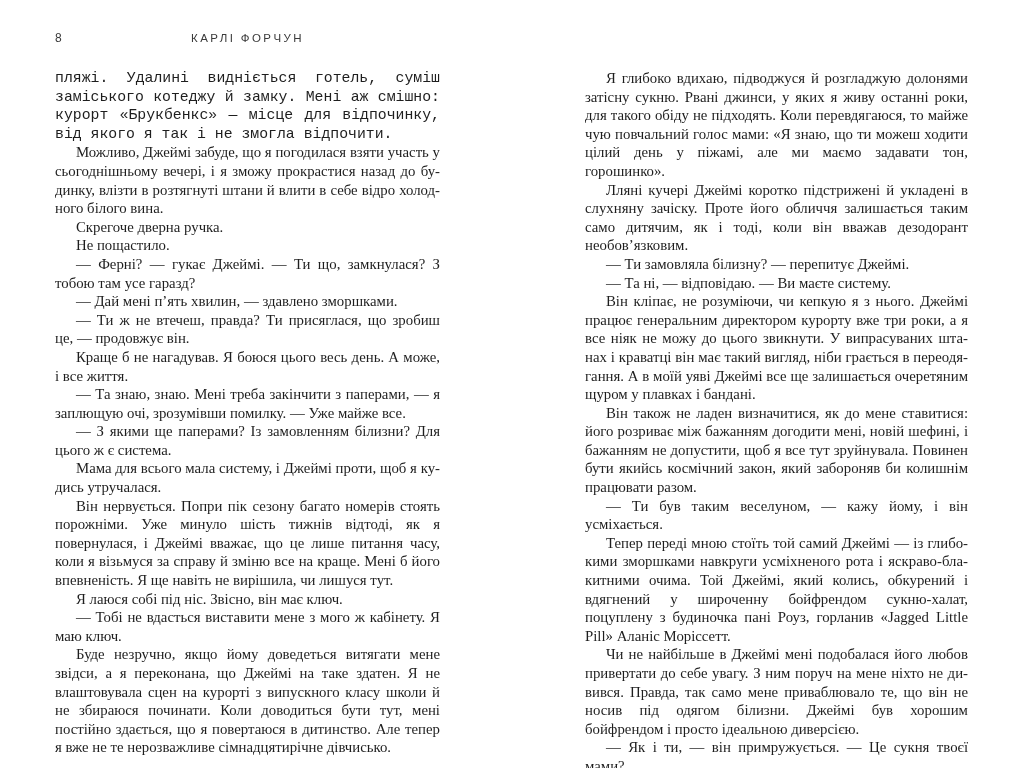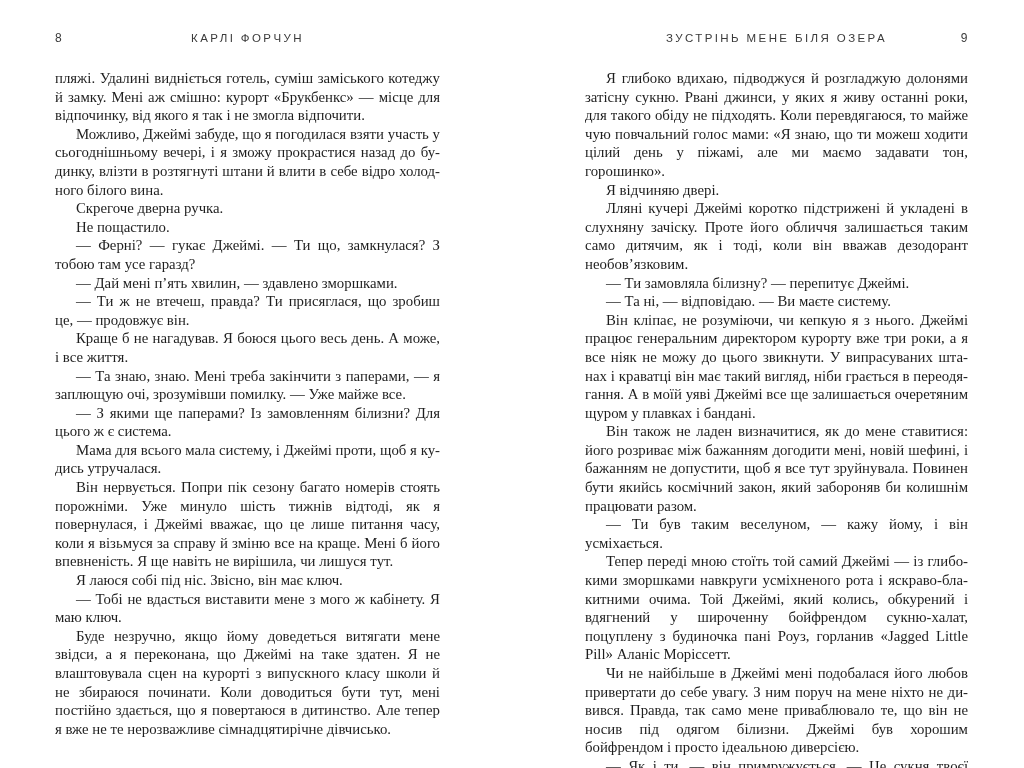--- a/index.html
+++ b/index.html
@@ -61,20 +61,21 @@
     text-align: justify;
     overflow: hidden;
   }
   .body-text p {
     margin: 0;
     padding: 0;
     text-indent: 21px;
   }
   .body-text p.cont {
     text-indent: 0;
+    font-family: Liberation Mono, monospace;
   }
 </style>
 </head>
 <body>
 
 <div class="spread">
 
   <div class="page page-left">
     <div class="running-head">
       <span class="page-number num-left">8</span>
@@ -93,27 +94,22 @@
       <p>— З якими ще паперами? Із замовленням білизни? Для цього ж є система.</p>
       <p>Мама для всього мала систему, і Джеймі проти, щоб я ку­дись утручалася.</p>
       <p>Він нервується. Попри пік сезону багато номерів стоять порожніми. Уже минуло шість тижнів відтоді, як я повернула­ся, і Джеймі вважає, що це лише питання часу, коли я візьмуся за справу й зміню все на краще. Мені б його впевненість. Я ще навіть не вирішила, чи лишуся тут.</p>
       <p>Я лаюся собі під ніс. Звісно, він має ключ.</p>
       <p>— Тобі не вдасться виставити мене з мого ж кабінету. Я маю ключ.</p>
       <p>Буде незручно, якщо йому доведеться витягати мене звідси, а я переконана, що Джеймі на таке здатен. Я не влаштовува­ла сцен на курорті з випускного класу школи й не збираюся починати. Коли доводиться бути тут, мені постійно здається, що я повертаюся в дитинство. Але тепер я вже не те нероз­важливе сімнадцятирічне дівчисько.</p>
     </div>
   </div>
 
   <div class="page page-right">
-    <div class="running-head">
-      <span>ЗУСТРІНЬ МЕНЕ БІЛЯ ОЗЕРА</span>
-      <span class="page-number num-right">9</span>
-    </div>
     <div class="body-text">
       <p>Я глибоко вдихаю, підводжуся й розгладжую долонями за­тісну сукню. Рвані джинси, у яких я живу останні роки, для такого обіду не підходять. Коли перевдягаюся, то майже чую повчальний голос мами: «Я знаю, що ти можеш ходити цілий день у піжамі, але ми маємо задавати тон, горошинко».</p>
-      <p>Я відчиняю двері.</p>
       <p>Лляні кучері Джеймі коротко підстрижені й укладені в слух­няну зачіску. Проте його обличчя залишається таким само ди­тячим, як і тоді, коли він вважав дезодорант необов’язковим.</p>
       <p>— Ти замовляла білизну? — перепитує Джеймі.</p>
       <p>— Та ні, — відповідаю. — Ви маєте систему.</p>
       <p>Він кліпає, не розуміючи, чи кепкую я з нього. Джеймі працює генеральним директором курорту вже три роки, а я все ніяк не можу до цього звикнути. У випрасуваних шта­нах і краватці він має такий вигляд, ніби грається в переодя­гання. А в моїй уяві Джеймі все ще залишається очеретяним щуром у плавках і бандані.</p>
       <p>Він також не ладен визначитися, як до мене ставитися: його розриває між бажанням догодити мені, новій шефині, і бажанням не допустити, щоб я все тут зруйнувала. Повинен бути якийсь космічний закон, який забороняв би колишнім працювати разом.</p>
       <p>— Ти був таким веселуном, — кажу йому, і він усміхається.</p>
       <p>Тепер переді мною стоїть той самий Джеймі — із глибо­кими зморшками навкруги усміхненого рота і яскраво-бла­китними очима. Той Джеймі, який колись, обкурений і вдягнений у широченну бойфрендом сукню-халат, поцуплену з будиночка пані Роуз, горланив «Jagged Little Pill» Аланіс Мо­ріссетт.</p>
       <p>Чи не найбільше в Джеймі мені подобалася його любов привертати до себе увагу. З ним поруч на мене ніхто не ди­вився. Правда, так само мене приваблювало те, що він не но­сив під одягом білизни. Джеймі був хорошим бойфрендом і просто ідеальною диверсією.</p>
       <p>— Як і ти, — він примружується. — Це сукня твоєї мами?</p>
 

